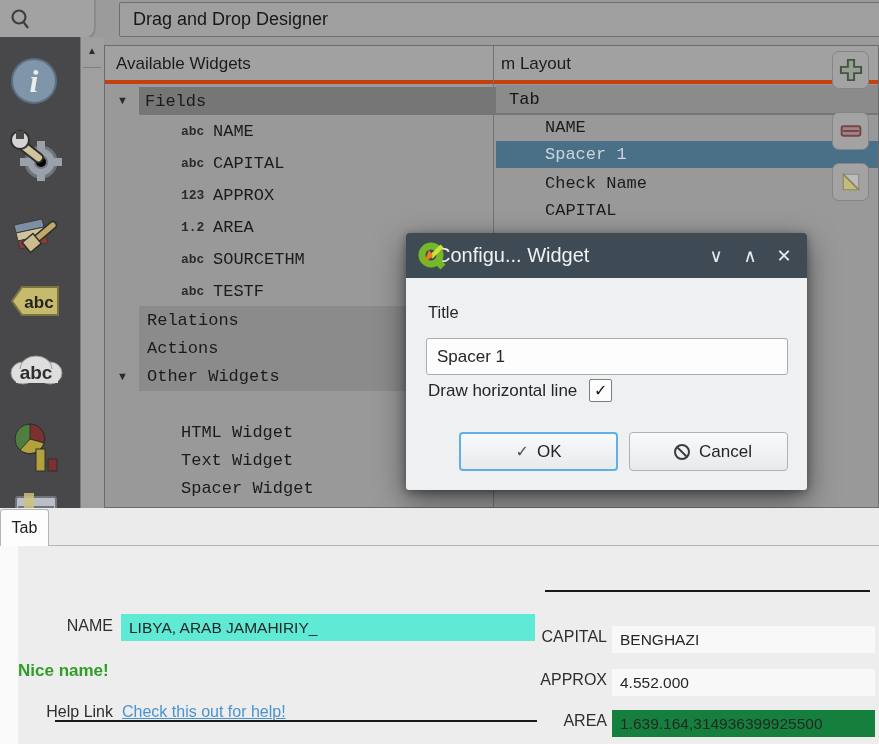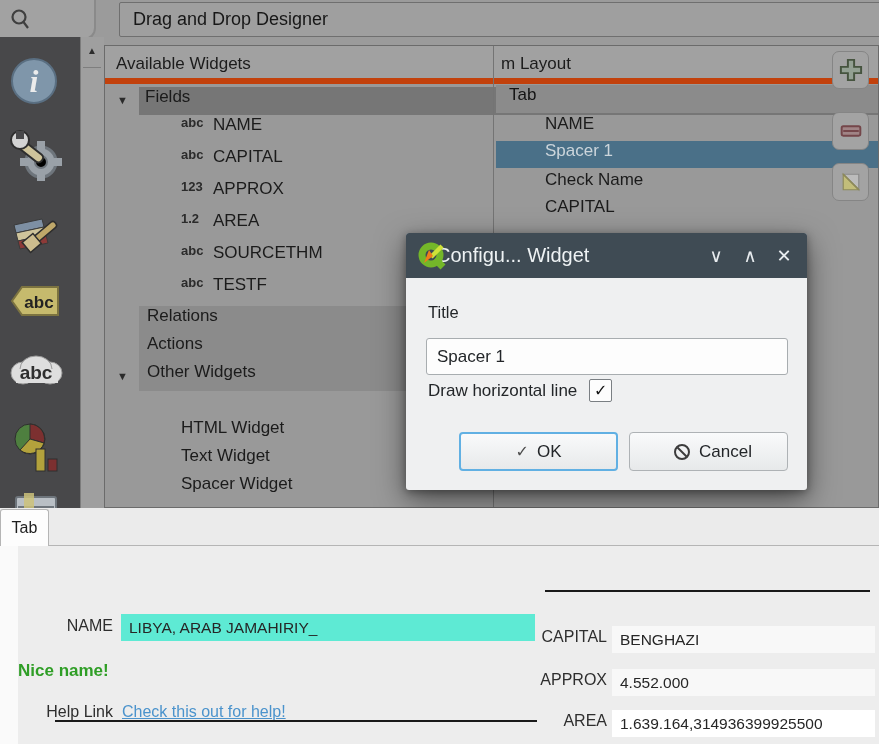--- a/index.html
+++ b/index.html
@@ -15,26 +15,26 @@
     box-sizing:border-box;border-radius:2px;display:flex;align-items:center;padding-left:13px;
     font-size:18px;color:#171717;}
   .sidebar{left:0;top:37px;width:80px;height:471px;background:#48484a;}
   .side-ic{position:absolute;left:8px;width:60px;height:56px;}
   .scrollstrip{left:80px;top:37px;width:24px;height:471px;background:#9f9f9f;border-left:1px solid #7c7c7c;box-sizing:border-box;}
   .scrollup{position:absolute;left:3px;top:8px;width:16px;text-align:center;font-size:10px;color:#2c2c2c;}
   .scrollline{position:absolute;left:2px;top:30px;width:18px;height:1px;background:#7e7e7e;}
 
   .treearea{left:104px;top:45px;width:775px;height:463px;background:#999999;
     border:1px solid #6b6b6b;box-sizing:border-box;}
-  .treehead{position:absolute;left:0;top:0;width:100%;height:38px;background:#a1a1a1;border-bottom:6px solid #c2410c;box-sizing:border-box;}
+  .treehead{position:absolute;left:0;top:0;width:100%;height:38px;background:#a1a1a1;border-bottom:4px solid #c2410c;box-sizing:border-box;}
   .treehead .h1{position:absolute;left:11px;top:8px;font-size:17px;color:#1c1c1c;}
   .treehead .h2{position:absolute;left:396px;top:8px;font-size:17px;color:#1c1c1c;}
   .vdivider{position:absolute;left:388px;top:0;width:1px;height:461px;background:#747474;}
 
-  .trow{position:absolute;display:flex;font-size:17px;color:#1b1b1b;}
+  .trow{position:absolute;display:flex;align-items:center;font-size:17px;color:#1b1b1b;font-family:Liberation Mono, monospace;}
   .caret{position:absolute;font-size:11px;color:#2a2a2a;}
   .ficon{display:inline-block;width:32px;text-align:left;font-size:13px;font-weight:700;color:#2b2b2b;letter-spacing:0;}
   .rowsel-fields{position:absolute;left:34px;top:41px;width:739px;height:28px;background:#767676;}
   .rowsel-groups{position:absolute;left:34px;top:260px;width:354px;height:85px;background:#8b8b8b;}
   .rowsel-tab{position:absolute;left:391px;top:39px;width:382px;height:28px;background:#8b8b8b;}
   .rowsel-spacer{position:absolute;left:391px;top:95px;width:382px;height:27px;background:#4a7088;}
   .t-selected{color:#ccd5db;}
 
   .sidebtn{position:absolute;left:727px;width:37px;height:38px;background:#a3a3a3;border:1px solid #858585;
     border-radius:7px;box-sizing:border-box;display:flex;align-items:center;justify-content:center;}
@@ -330,19 +330,19 @@
       <div class="pinput" style="left:594px;top:80px;width:263px;height:27px;background:#f8f8f8">
         <span>BENGHAZI</span>
       </div>
 
       <div class="plabel" style="left:522px;top:125px;width:67px">APPROX</div>
       <div class="pinput" style="left:594px;top:123px;width:263px;height:27px;background:#f8f8f8">
         <span>4.552.000</span>
       </div>
 
       <div class="plabel" style="left:522px;top:166px;width:67px">AREA</div>
-      <div class="pinput" style="left:594px;top:164px;width:263px;height:27px;background:#ffffff">
+      <div class="pinput" style="left:594px;top:164px;width:263px;height:27px;background:#15803d">
         <span>1.639.164,314936399925500</span>
       </div>
     </div>
   </div>
 
 </div>
 
 </body></html>

